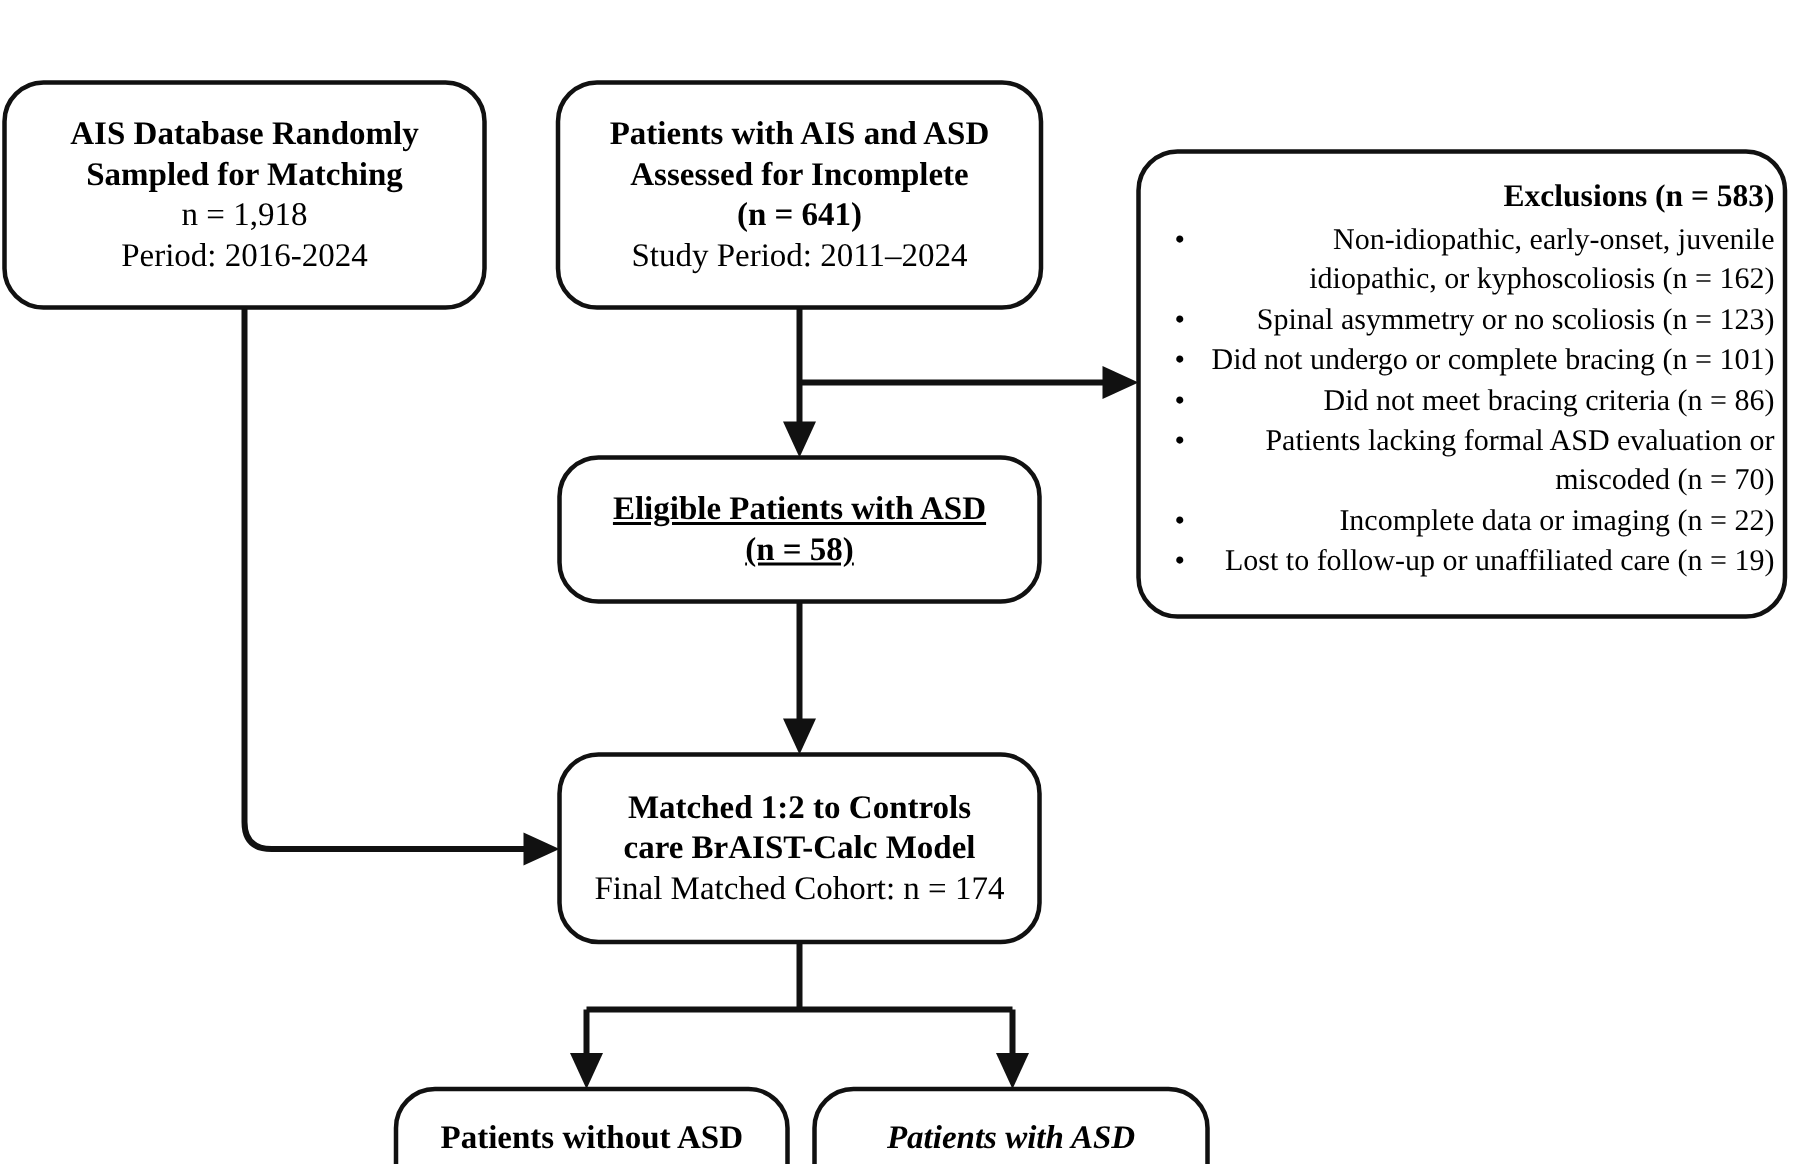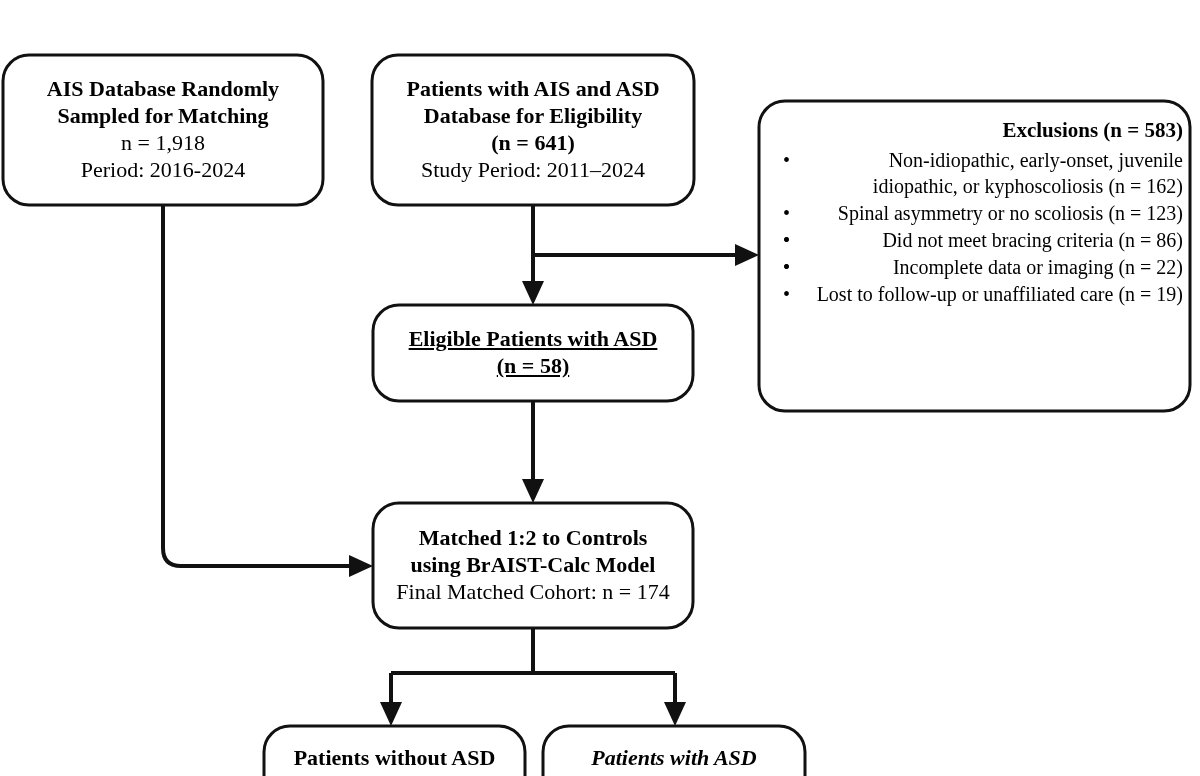--- a/index.html
+++ b/index.html
@@ -137,46 +137,46 @@
 
   <div class="node-label" style="left:3px; top:7px; width:320px; height:150px; font-size:22px;">
     <span class="ln bold">AIS Database Randomly</span>
     <span class="ln bold">Sampled for Matching</span>
     <span class="ln italic">n = 1,918</span>
     <span class="ln italic">Period: 2016-2024</span>
   </div>
 
   <div class="node-label" style="left:372px; top:7px; width:322px; height:150px; font-size:22px;">
     <span class="ln bold">Patients with AIS and ASD</span>
-    <span class="ln bold">Database for Eligibility</span>
+    <span class="ln bold">Assessed for Incomplete</span>
     <span class="ln bold">(n = 641)</span>
     <span class="ln italic">Study Period: 2011–2024</span>
   </div>
 
   <div id="excl-label" style="left:775px; top:70px; width:408px; height:280px;">
     <span id="excl-title">Exclusions (n = 583)</span>
     <ul class="excl-list" id="excl-list">
         <li><span class="bullet-dot">•</span><span>Non-idiopathic, early-onset, juvenile idiopathic, or kyphoscoliosis (n = 162)</span></li>
         <li><span class="bullet-dot">•</span><span>Spinal asymmetry or no scoliosis (n = 123)</span></li>
-        <li><span class="bullet-dot">•</span></li>
+        <li><span class="bullet-dot">•</span><span>Did not undergo or complete bracing (n = 101)</span></li>
         <li><span class="bullet-dot">•</span><span>Did not meet bracing criteria (n = 86)</span></li>
-        <li><span class="bullet-dot">•</span></li>
+        <li><span class="bullet-dot">•</span><span>Patients lacking formal ASD evaluation or miscoded (n = 70)</span></li>
         <li><span class="bullet-dot">•</span><span>Incomplete data or imaging (n = 22)</span></li>
         <li><span class="bullet-dot">•</span><span>Lost to follow-up or unaffiliated care (n = 19)</span></li>
       </ul>
   </div>
 
   <div class="node-label" style="left:373px; top:257px; width:320px; height:96px; font-size:22px;text-decoration:underline;">
     <span class="ln bold">Eligible Patients with ASD</span>
     <span class="ln bold">(n = 58)</span>
   </div>
 
   <div class="node-label" style="left:373px; top:455px; width:320px; height:125px; font-size:22px;">
     <span class="ln bold">Matched 1:2 to Controls</span>
-    <span class="ln bold">using BrAIST-Calc Model</span>
+    <span class="ln bold">care BrAIST-Calc Model</span>
     <span class="ln italic">Final Matched Cohort: n = 174</span>
   </div>
 
   <div class="node-label" style="left:264px; top:678px; width:261px; height:92px; font-size:22px;">
     <span class="ln bold">Patients without ASD</span>
     <span class="ln bold">(n = 116)</span>
   </div>
 
   <div class="node-label" style="left:543px; top:678px; width:262px; height:92px; font-size:22px;font-style:italic;">
     <span class="ln bold">Patients with ASD</span>

